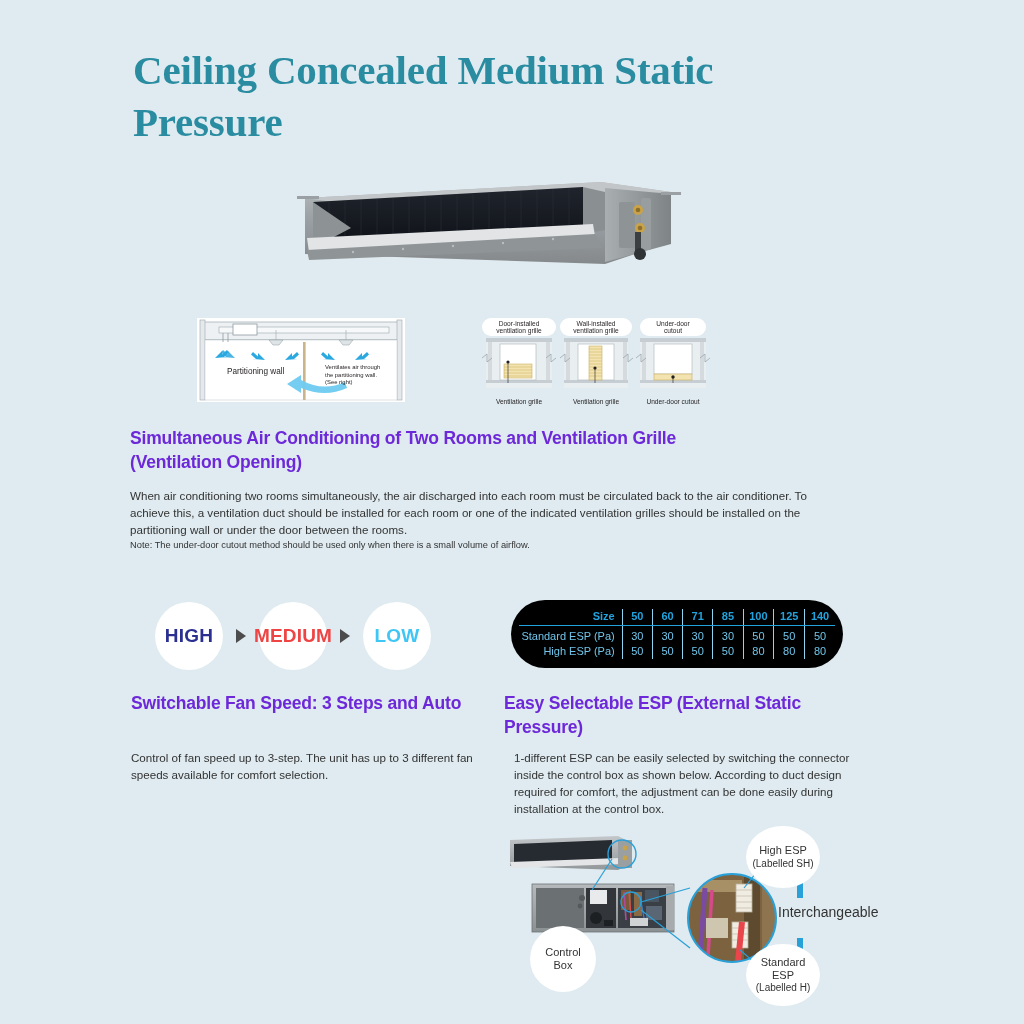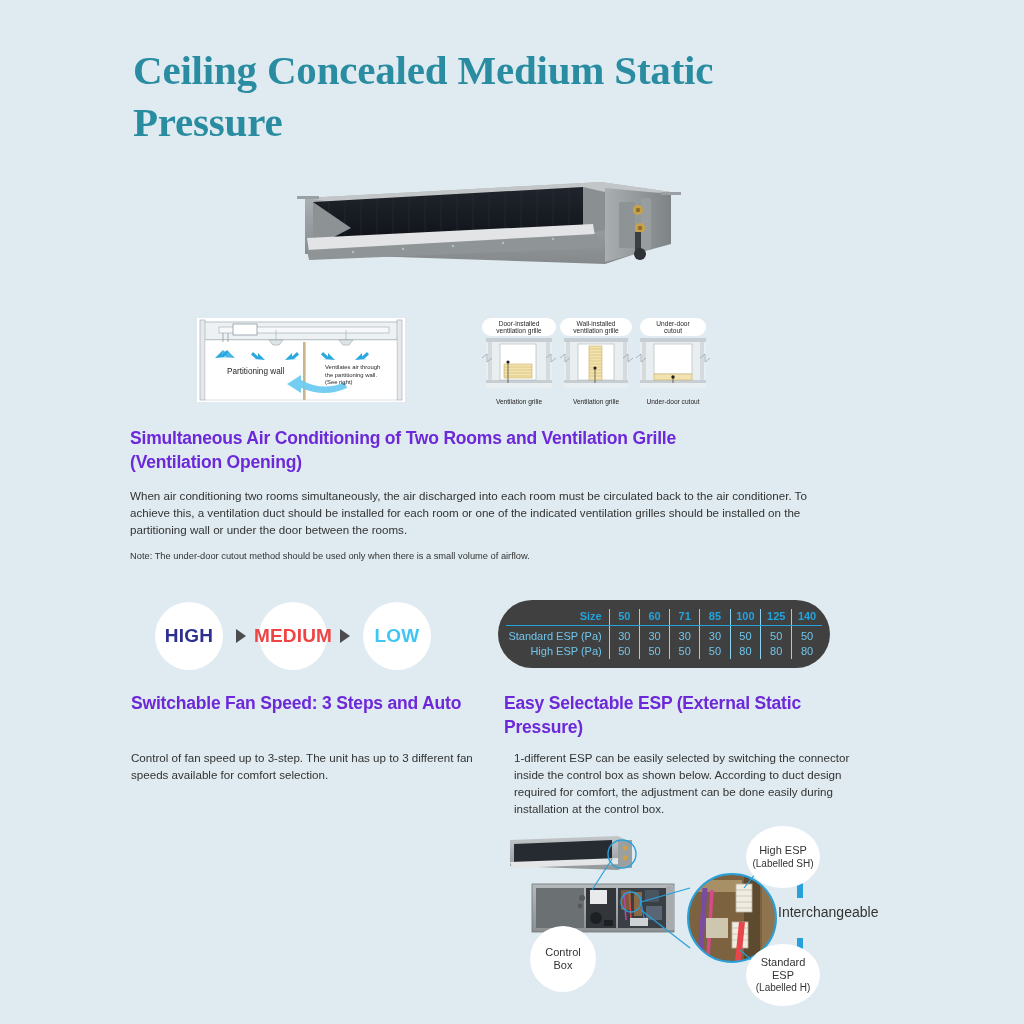--- a/index.html
+++ b/index.html
@@ -41,21 +41,21 @@
     position:absolute;
     font-size:11.6px;line-height:1.48;color:#333;
   }
   .note{
     position:absolute;
     font-size:9.3px;line-height:1.45;color:#333;
   }
 
   #h-simul{left:130px;top:427px;width:640px;}
   #p-simul{left:130px;top:487px;width:690px;}
-  #n-simul{left:130px;top:539px;width:690px;margin-top:11px;}
+  #n-simul{left:130px;top:539px;width:690px;}
 
   #h-fan{left:131px;top:692px;width:340px;}
   #p-fan{left:131px;top:749px;width:345px;}
 
   #h-esp{left:504px;top:692px;width:350px;}
   #p-esp{left:514px;top:749px;width:345px;}
 
   
   .fanrow{position:absolute;left:155px;top:601px;width:300px;height:69px;display:flex;align-items:center;}
   .fan-circle{
@@ -66,22 +66,22 @@
   }
   .fan-arrow{
     flex:0 0 auto;width:0;height:0;
     border-top:7px solid transparent;border-bottom:7px solid transparent;
     border-left:10px solid #4c4c4c;
     margin:0 13px;
   }
 
   
   .esp-pill{
-    position:absolute;left:498px;top:600px;width:332px;height:68px;
-    background:#404040;border-radius:34px;
+    position:absolute;left:511px;top:600px;width:332px;height:68px;
+    background:#000000;border-radius:34px;
   }
   .esp-table{
     position:absolute;left:8px;top:9px;width:316px;
     border-collapse:collapse;
     font-size:11px;
   }
   .esp-table td,.esp-table th{
     padding:1px 0 2px 0;text-align:center;font-weight:normal;
     color:#6fc5ea;white-space:nowrap;
   }

